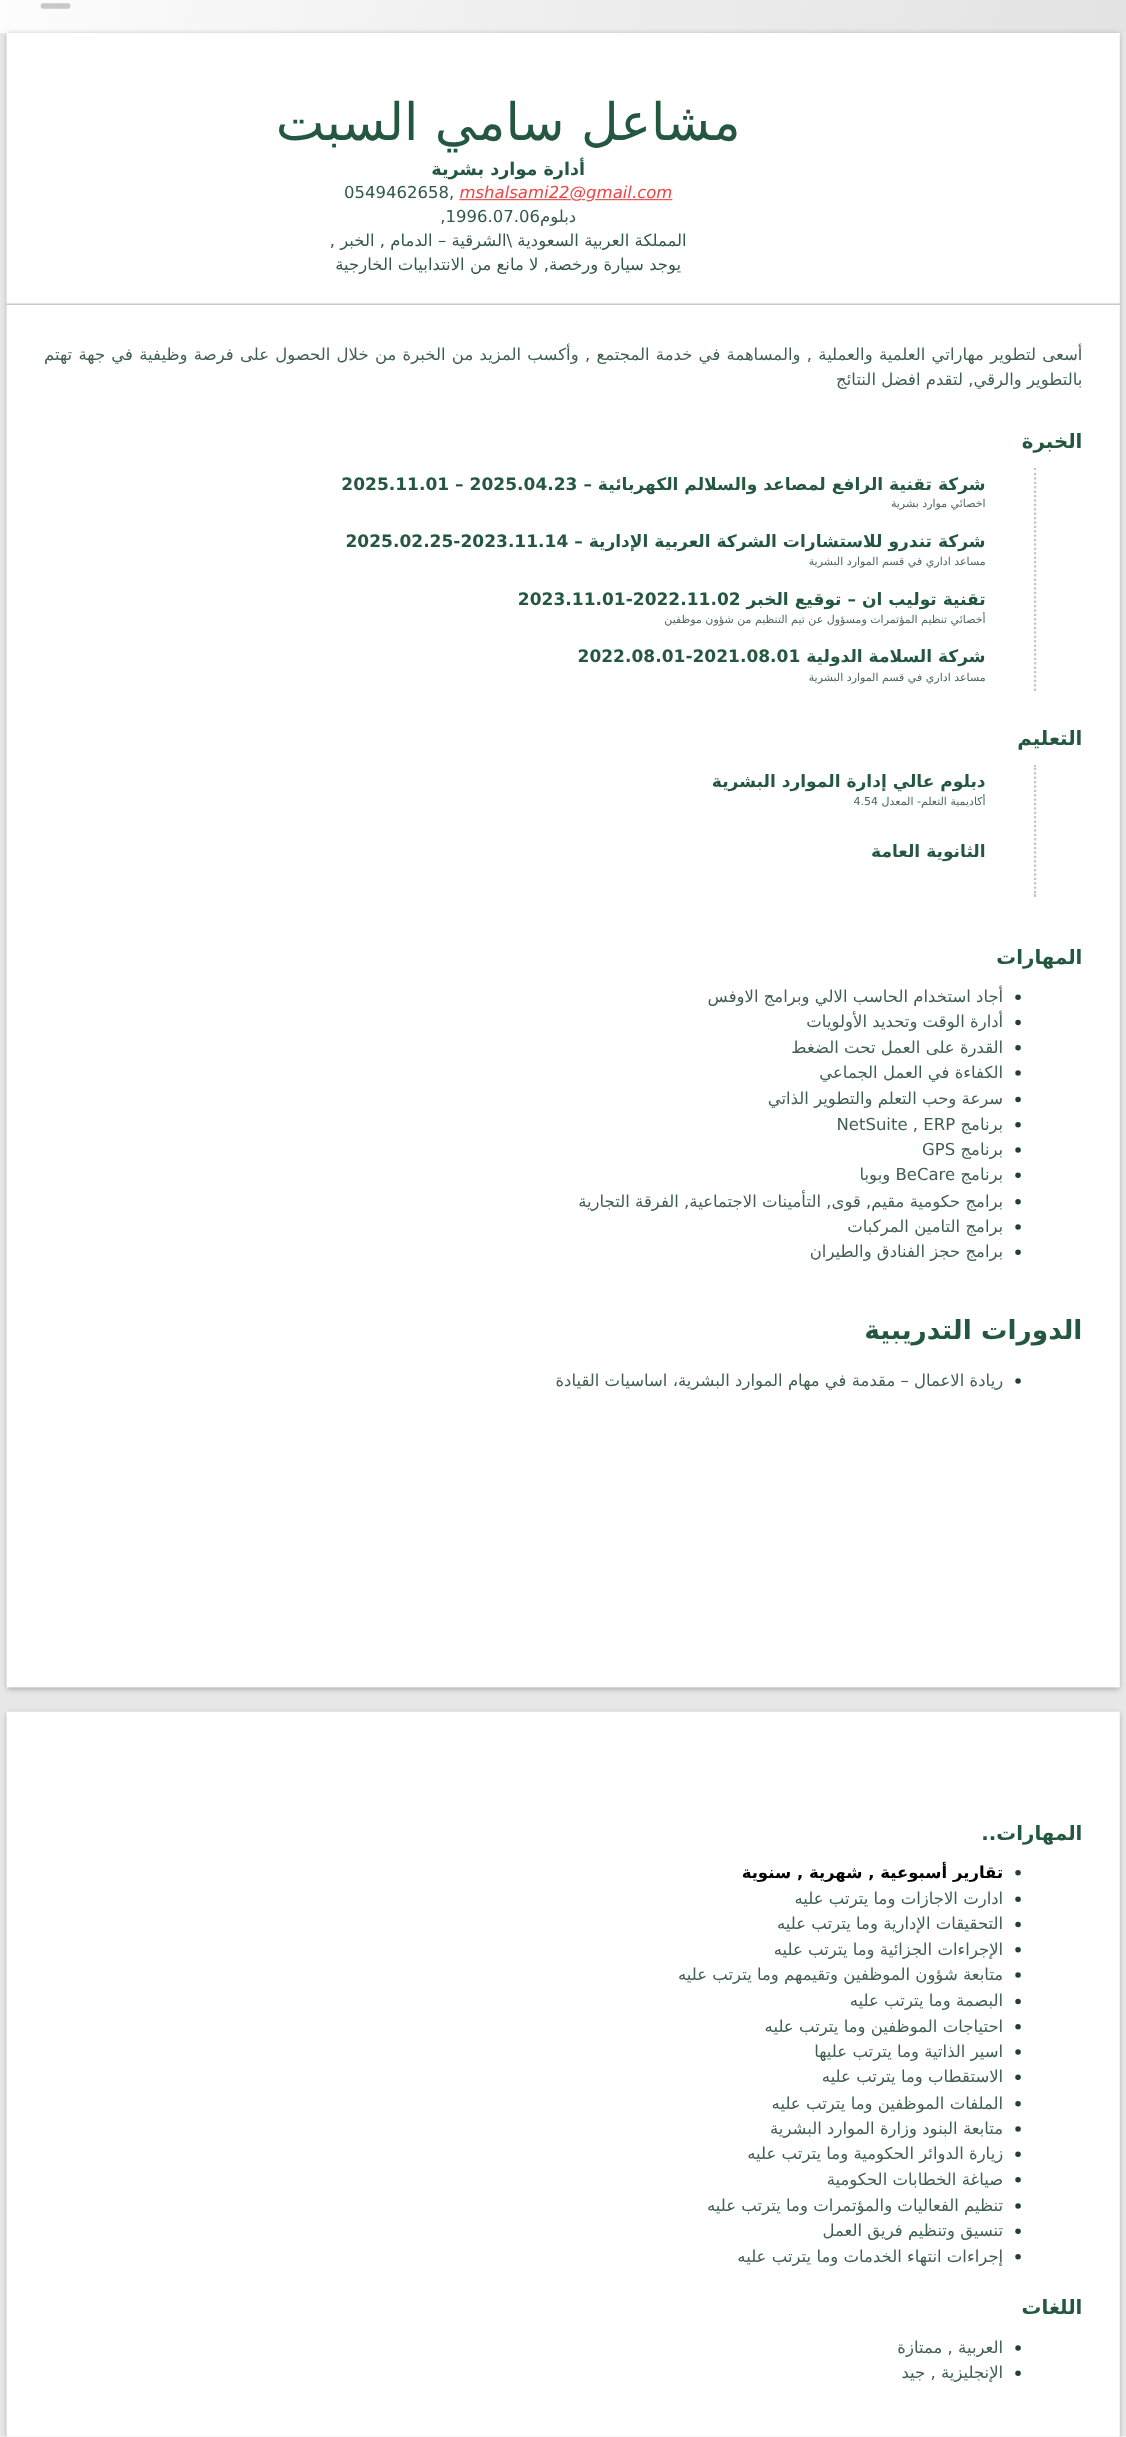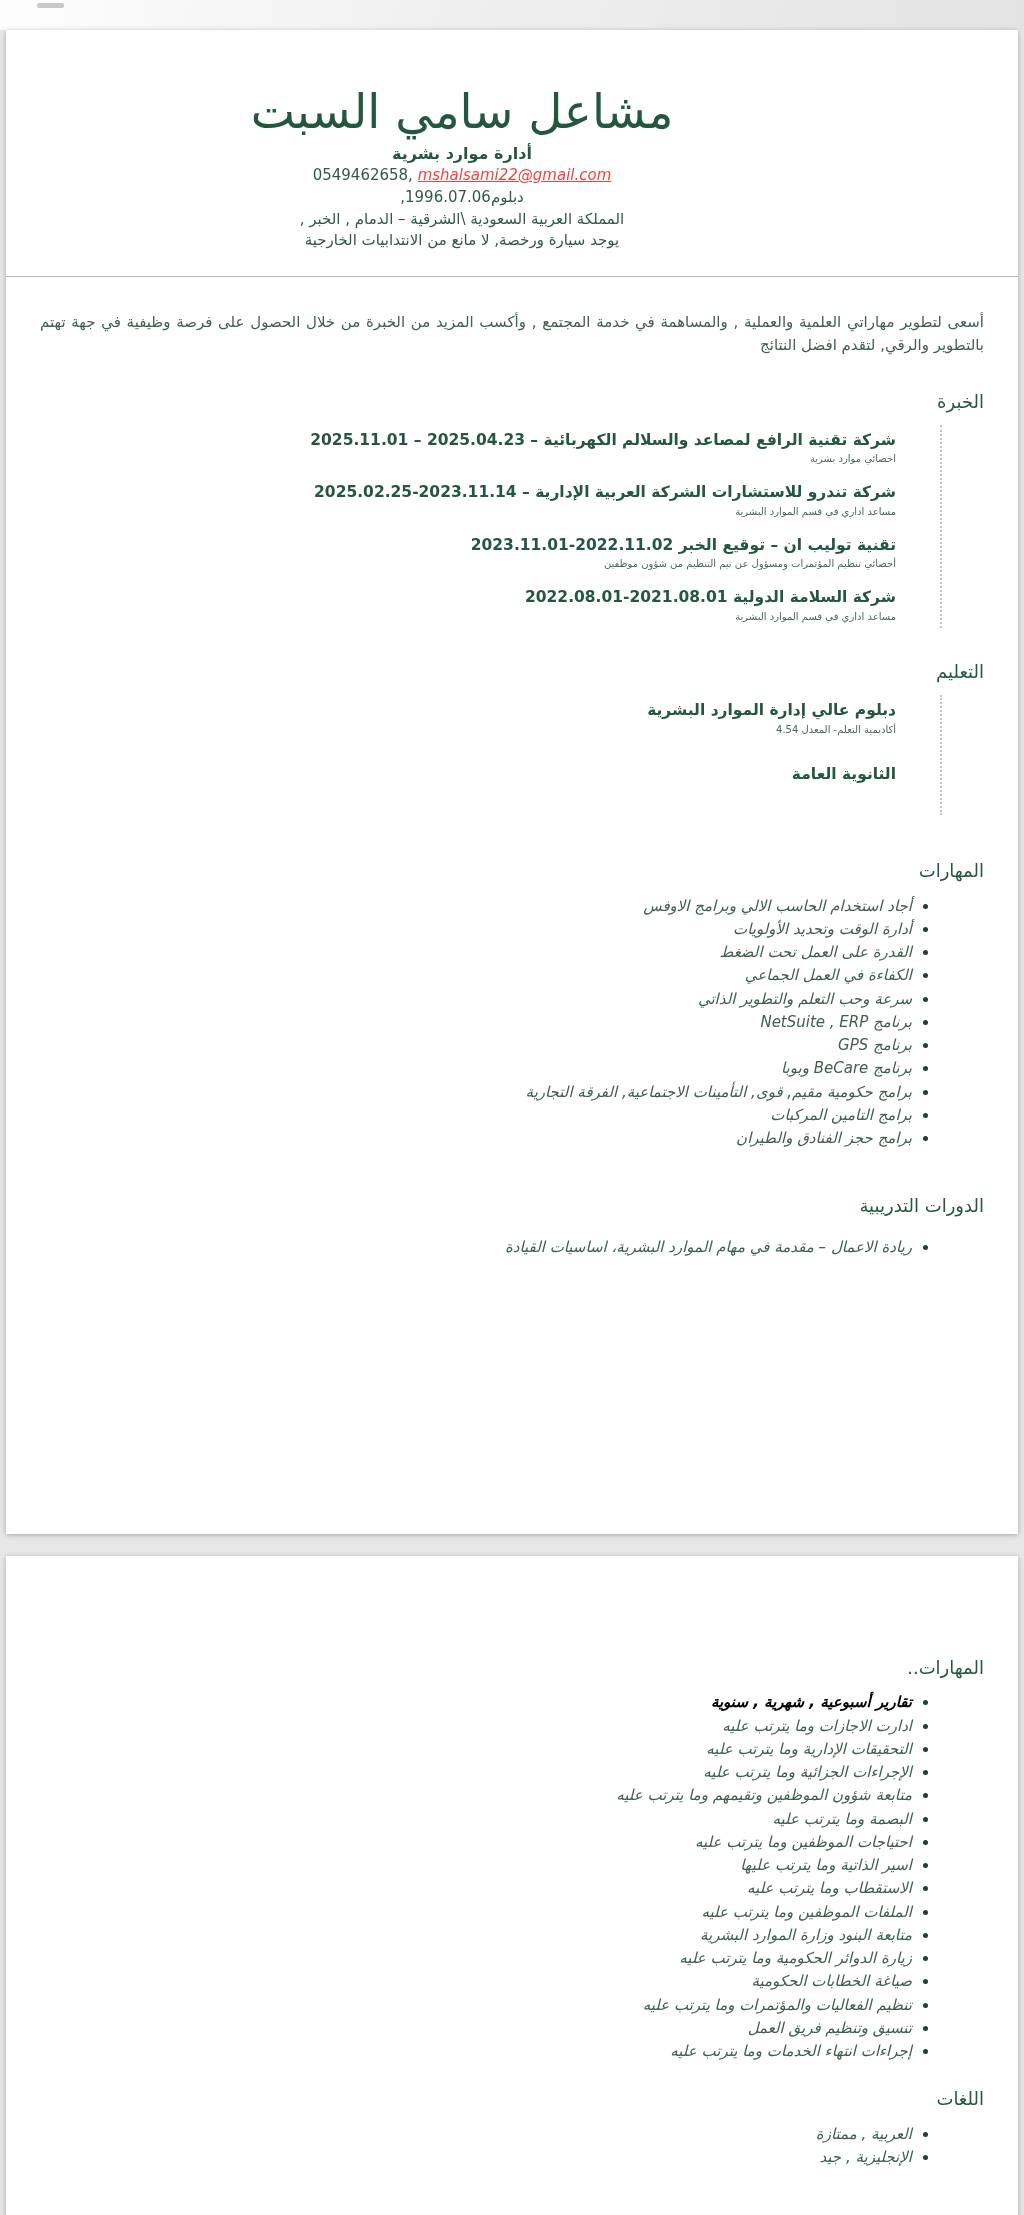--- a/index.html
+++ b/index.html
@@ -30,38 +30,38 @@
   .cv-name { font-size:47px; line-height:1.1; color:#24573f; font-weight:500; }
   .cv-subtitle { font-size:16px; font-weight:bold; color:#24573f; margin-top:5px; line-height:1.4; }
   .contact-line { font-size:15px; line-height:1.45; color:#33584a; }
   .email-link { color:#ef4444; text-decoration:underline;font-style:italic; }
   .header-divider { border:none; border-top:1px solid #b3b3b3; margin:24px -34px 0 -34px; }
 
   
   .objective { margin-top:34px; font-size:15px; line-height:1.55; color:#40604f; text-align:justify; }
 
   
-  .section-heading { font-size:18px; font-weight:normal; color:#24573f; margin:32px 0 12px 0; line-height:1.3; }
+  .section-heading { font-size:18px; font-weight:bold; color:#24573f; margin:32px 0 12px 0; line-height:1.3; }
   .section-heading.mt-lg { margin-top:44px; }
-  .section-heading.big { font-size:18px; margin-top:44px; margin-bottom:18px; }
+  .section-heading.big { font-size:24px; margin-top:44px; margin-bottom:18px; }
 
   .timeline {
     margin-right:42px; padding:4px 44px 4px 0;
     border-right:2px dotted #c2c2c2;
   }
   .xp { margin-bottom:15px; }
   .xp:last-child { margin-bottom:0; }
   .xp-title { font-size:15.5px; font-weight:bold; color:#24573f; line-height:1.45; }
   .xp-dates { white-space:nowrap; }
   .xp-role { font-size:10px; color:#49685a; line-height:1.5; }
   .edu .xp { margin-bottom:26px; }
 
   ul.bullets {
     list-style:disc; margin:0; padding:0 72px 0 0;
-    font-size:15px; line-height:1.55; color:#40604f;font-style:italic;
+    font-size:15px; line-height:1.55; color:#40604f;
   }
   ul.bullets li::marker { color:#223f33; }
   ul.skills2 li:first-child { font-weight:bold; color:#000000; }
 
   .p2-pad { padding-top:100px; }
   .langs-heading { margin-top:24px; }
 </style>
 </head>
 <body>
 

